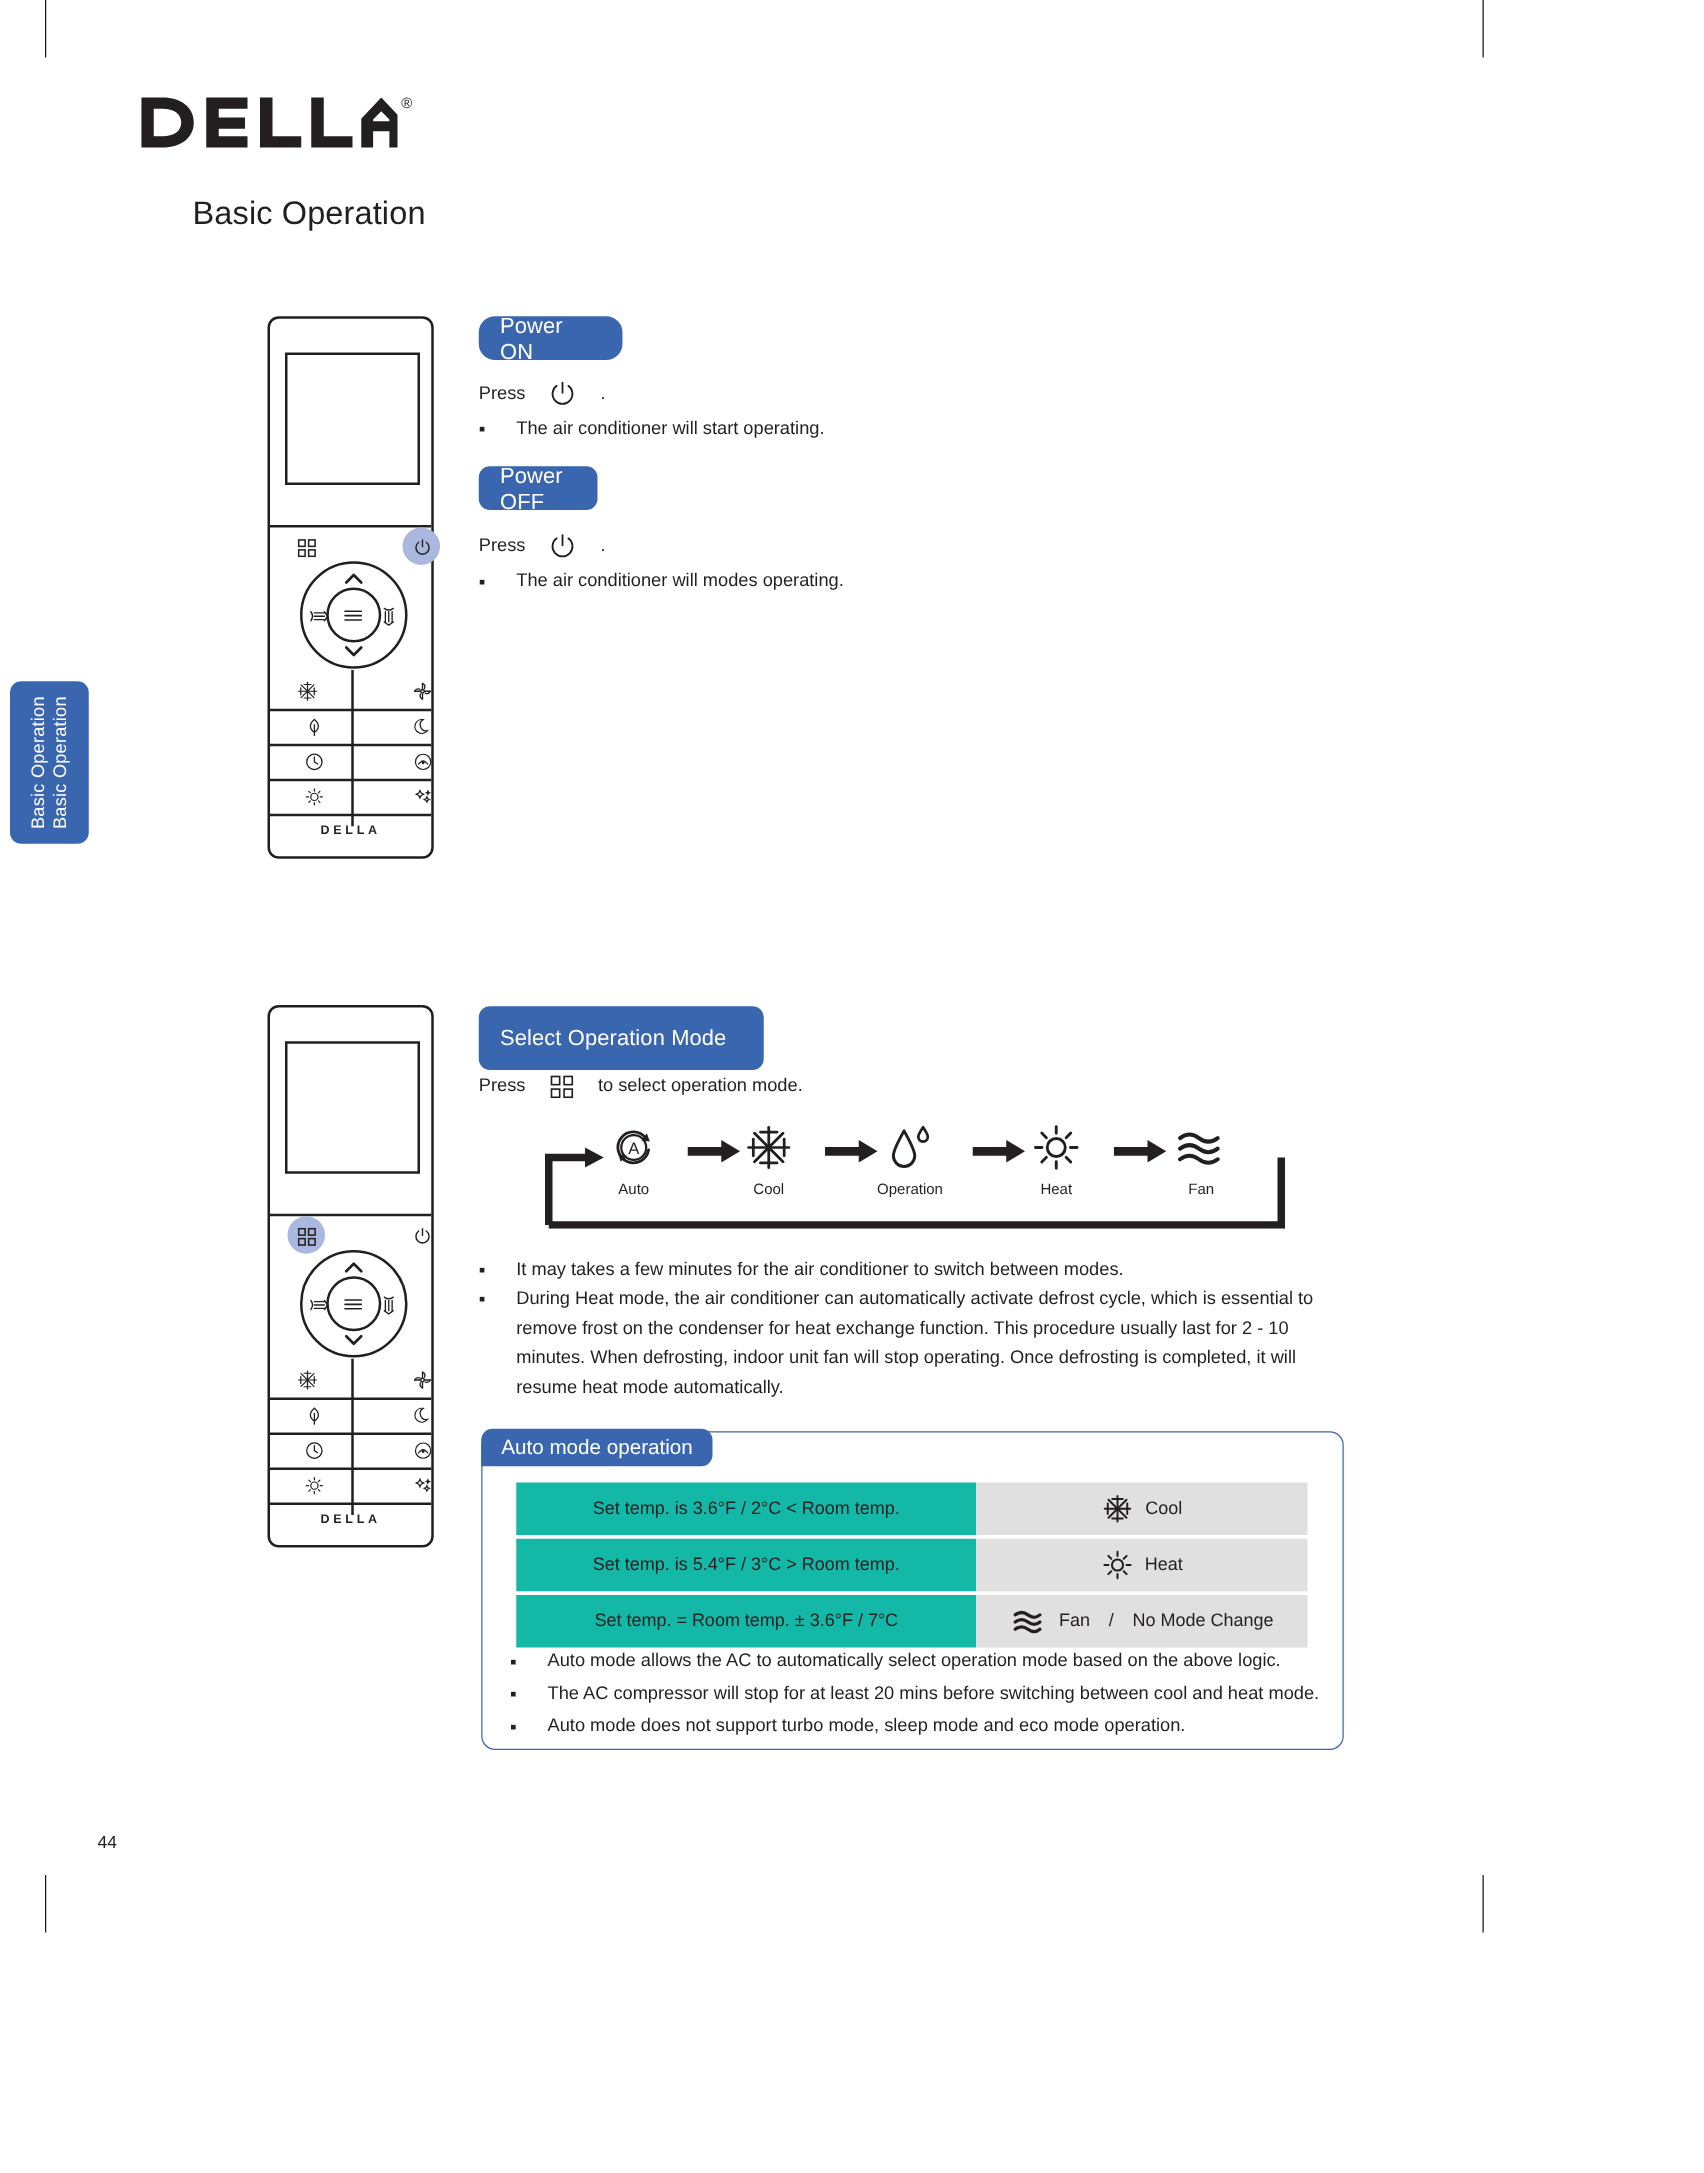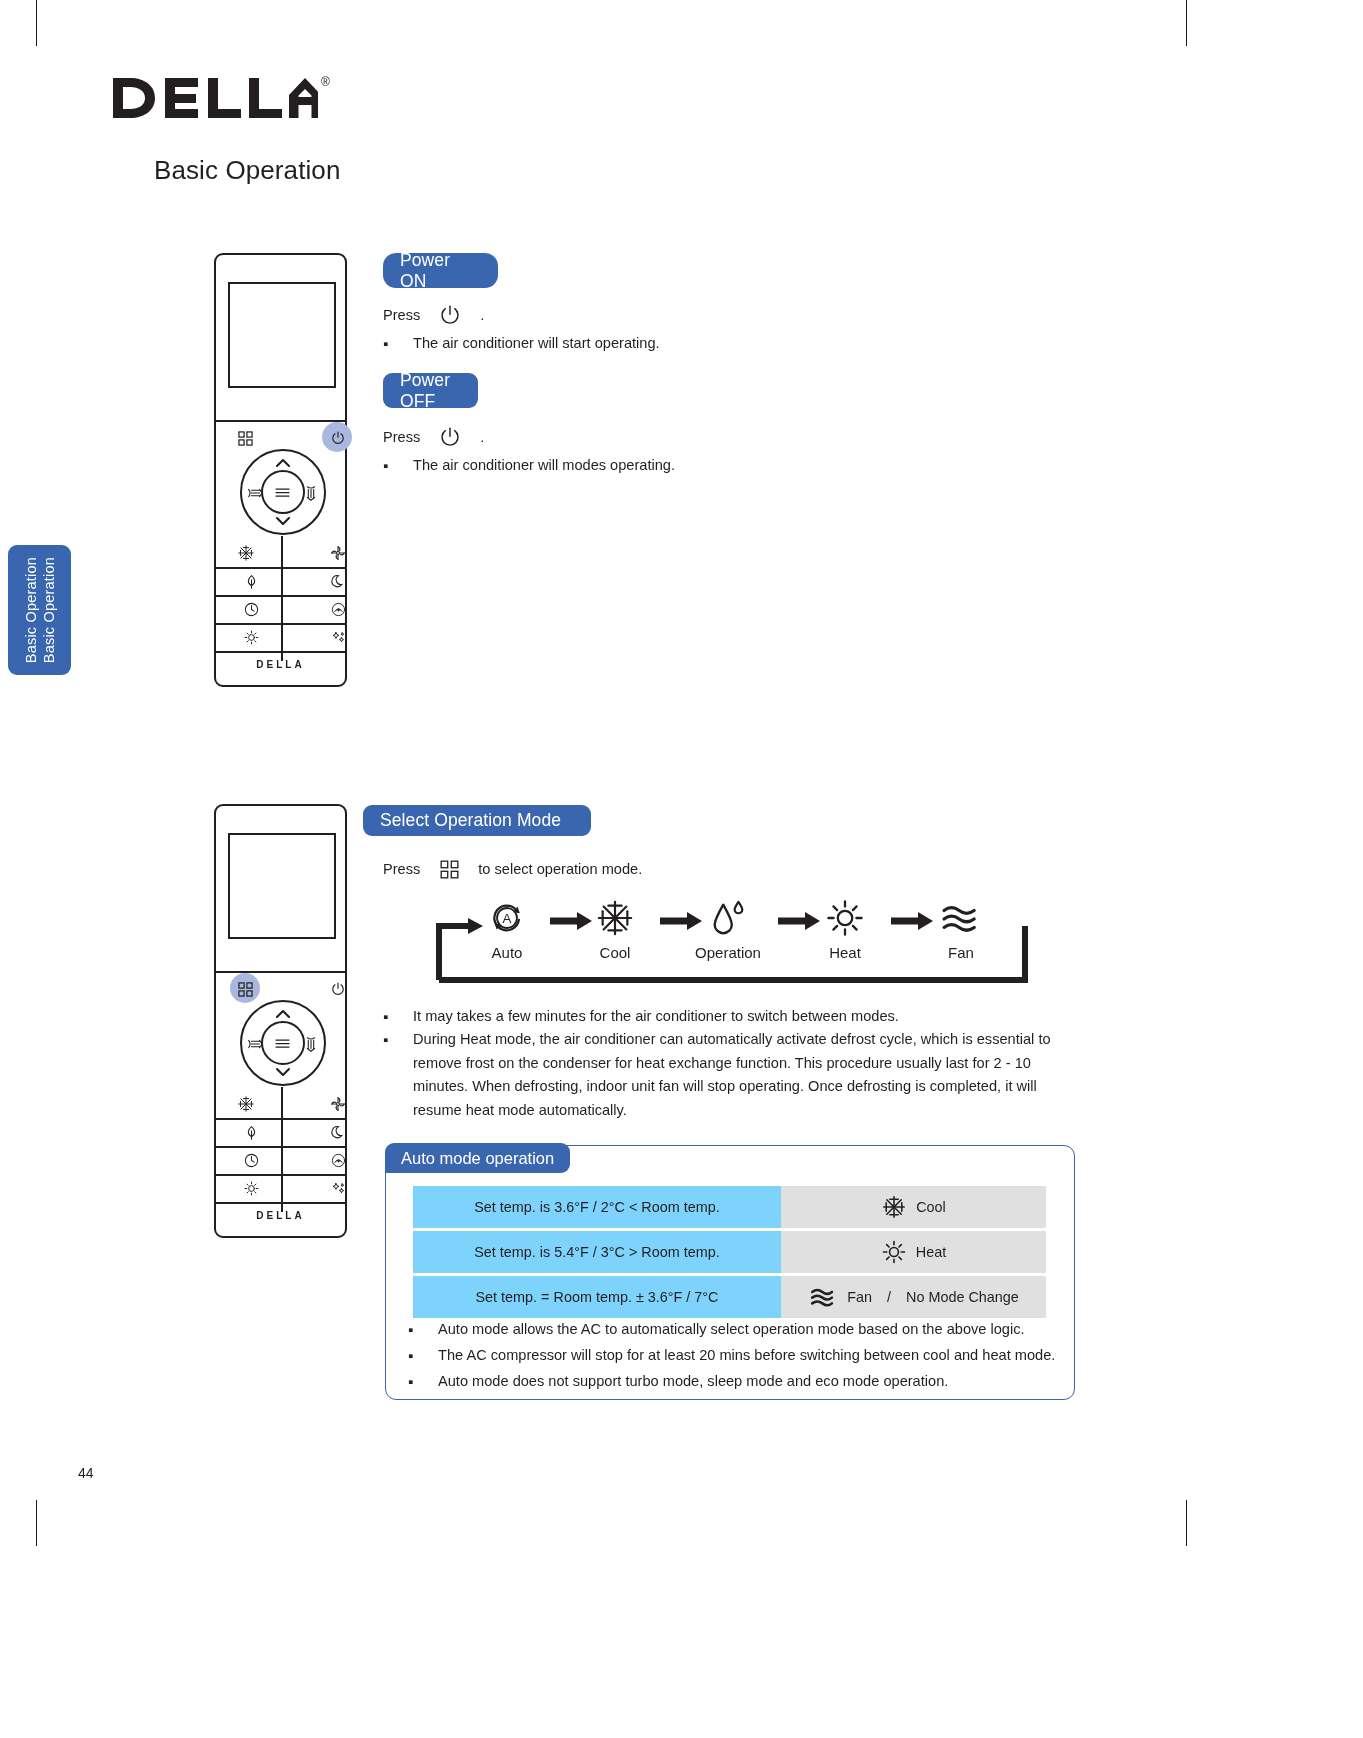--- a/index.html
+++ b/index.html
@@ -68,38 +68,38 @@
   }
   .press-row{position:absolute;display:flex;align-items:center;font-size:14.6px;color:#231f20;}
   .press-row .gap{display:inline-block;width:18px;}
   .bullet-row{position:absolute;display:flex;font-size:14.6px;color:#231f20;line-height:1.62;}
   .bullet-row .dot{width:30px;flex:0 0 30px;text-align:left;font-size:15px;line-height:1.62;}
   .bullet-row .body{flex:1;}
 
   
   #mode-flow{position:absolute;left:430px;top:888px;width:600px;height:95px;}
   .flow-item{position:absolute;text-align:center;width:90px;}
-  .flow-item .lbl{font-size:15px;margin-top:6px;color:#231f20;}
+  .flow-item .lbl{font-size:12px;margin-top:6px;color:#231f20;}
   .flow-arrow{position:absolute;}
 
   
   #auto-box{
     position:absolute;left:385px;top:1145px;width:690px;height:255px;
     border:1.6px solid #3a66b0;border-radius:11px;box-sizing:border-box;background:#fff;
   }
   #auto-pill{
     position:absolute;left:385px;top:1143px;height:30px;
     background:#3a66b0;border-radius:9px 9px 9px 0;
     color:#fff;display:flex;align-items:center;padding:0 16px;
     font-size:16.5px;box-sizing:border-box;
   }
   #auto-table{position:absolute;left:413px;top:1186px;width:633px;}
   #auto-table .trow{display:flex;margin-bottom:3px;height:42px;}
   #auto-table .c-left{
-    width:368px;background:#7dd3fc;display:flex;align-items:center;justify-content:center;
+    width:368px;background:#14b8a6;display:flex;align-items:center;justify-content:center;
     font-size:14.4px;color:#231f20;box-sizing:border-box;
   }
   #auto-table .c-right{
     flex:1;background:#e0e0e0;display:flex;align-items:center;justify-content:center;
     font-size:14.4px;color:#231f20;box-sizing:border-box;gap:9px;
   }
   #auto-table .c-right .sep{margin:0 6px;}
 
   
   #page-num{position:absolute;left:78px;top:1465px;font-size:14px;color:#231f20;}
@@ -454,21 +454,21 @@
       <path d="M13.5 10 l.8 1.7 1.7 .8 -1.7 .8 -.8 1.7 -.8 -1.7 -1.7 -.8 1.7 -.8 Z"></path>
       <path d="M14.5 4.5 l.5 1.1 1.1 .5 -1.1 .5 -.5 1.1 -.5 -1.1 -1.1 -.5 1.1 -.5 Z"></path>
         </g>
       </svg>
   </div>
 
   <div class="divider" style="top:396px;"></div>
   <div class="brand" style="top:404px;">DELLA</div>
 </div>
 
-<div class="pill" style="left:363px;top:805px;width:228px;height:31px;">
+<div class="pill" style="left:383px;top:805px;width:228px;height:51px;">
   <span>Select Operation Mode</span>
 </div>
 <div class="press-row" style="left:383px;top:858px;">
   <span>Press</span>
   <span class="gap"></span>
   <span class="ic" style="position:relative;width:22px;height:22px;">
     <svg width="19" height="19" viewBox="0 0 16 16">
         <g fill="none" stroke="#231f20" stroke-width="1.1">
       <rect x="1" y="1" width="5.5" height="5.5"></rect>
           <rect x="9.5" y="1" width="5.5" height="5.5"></rect>

